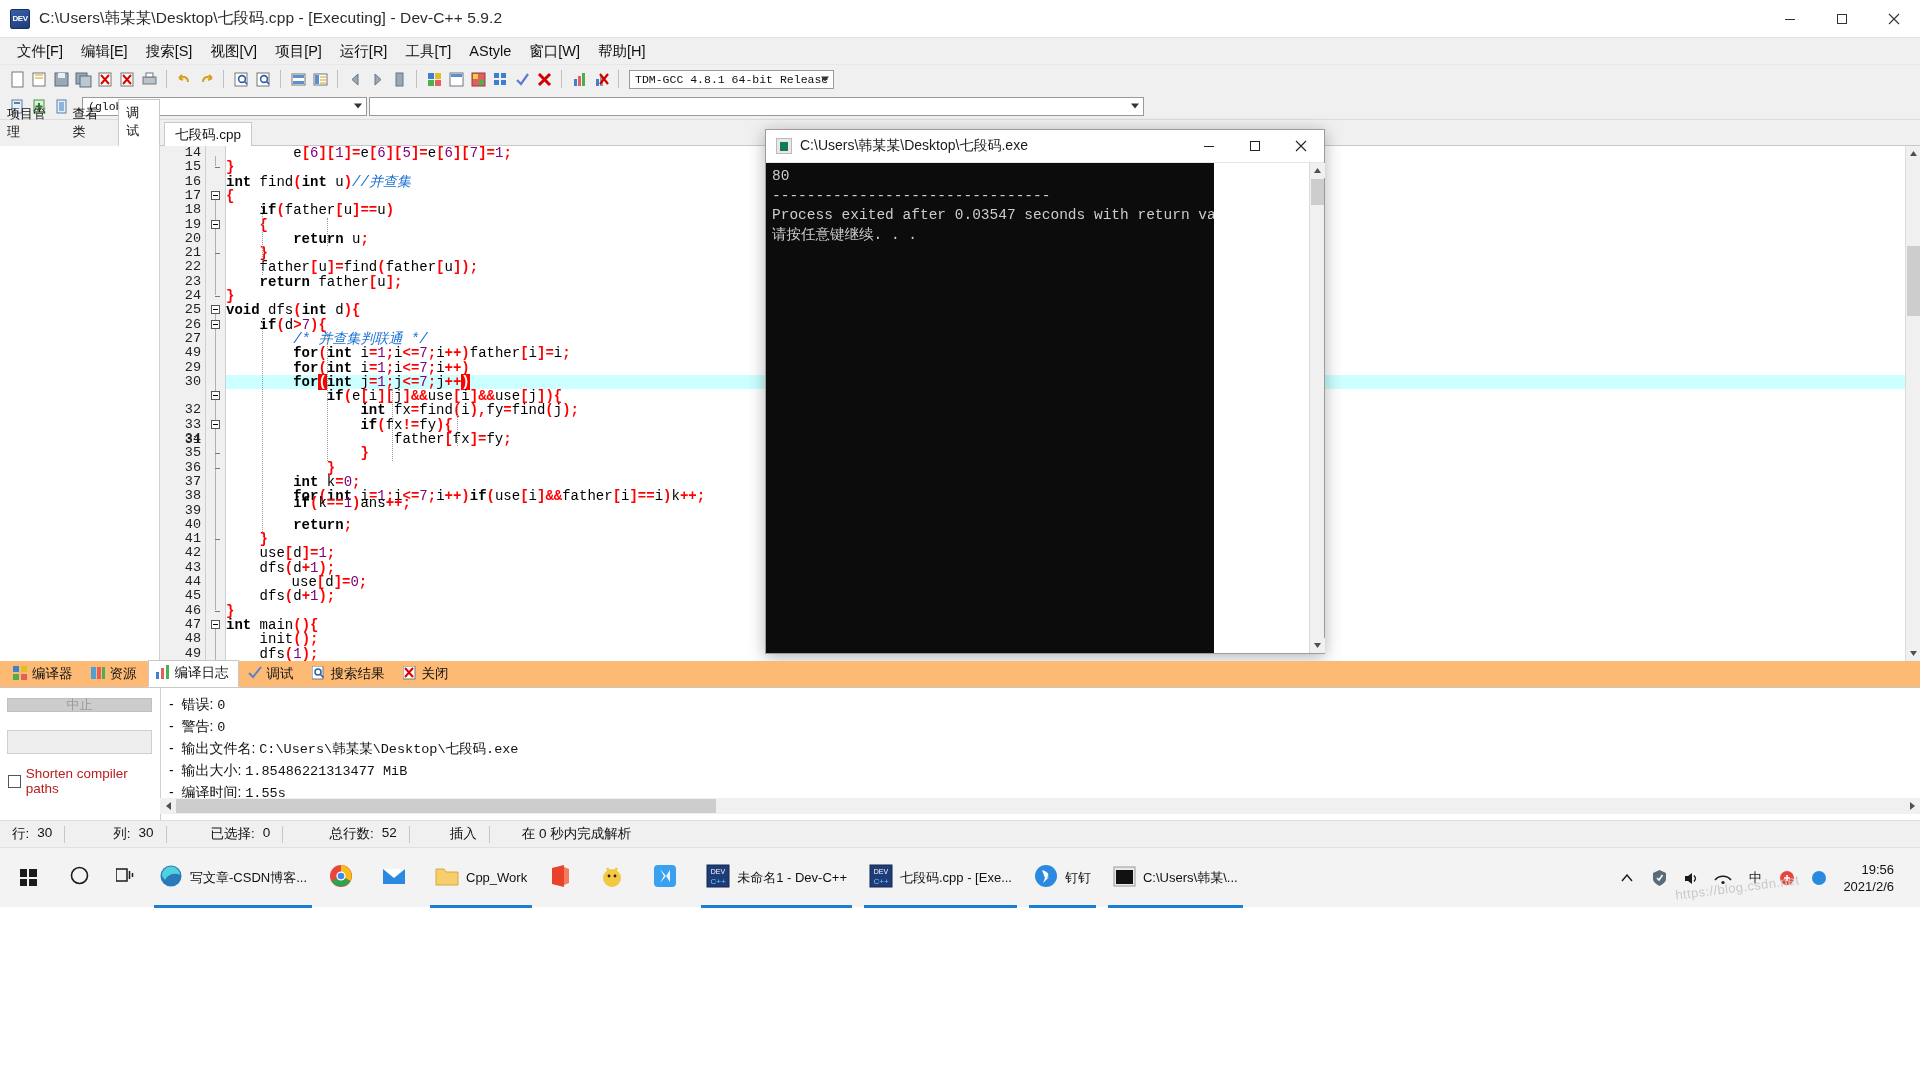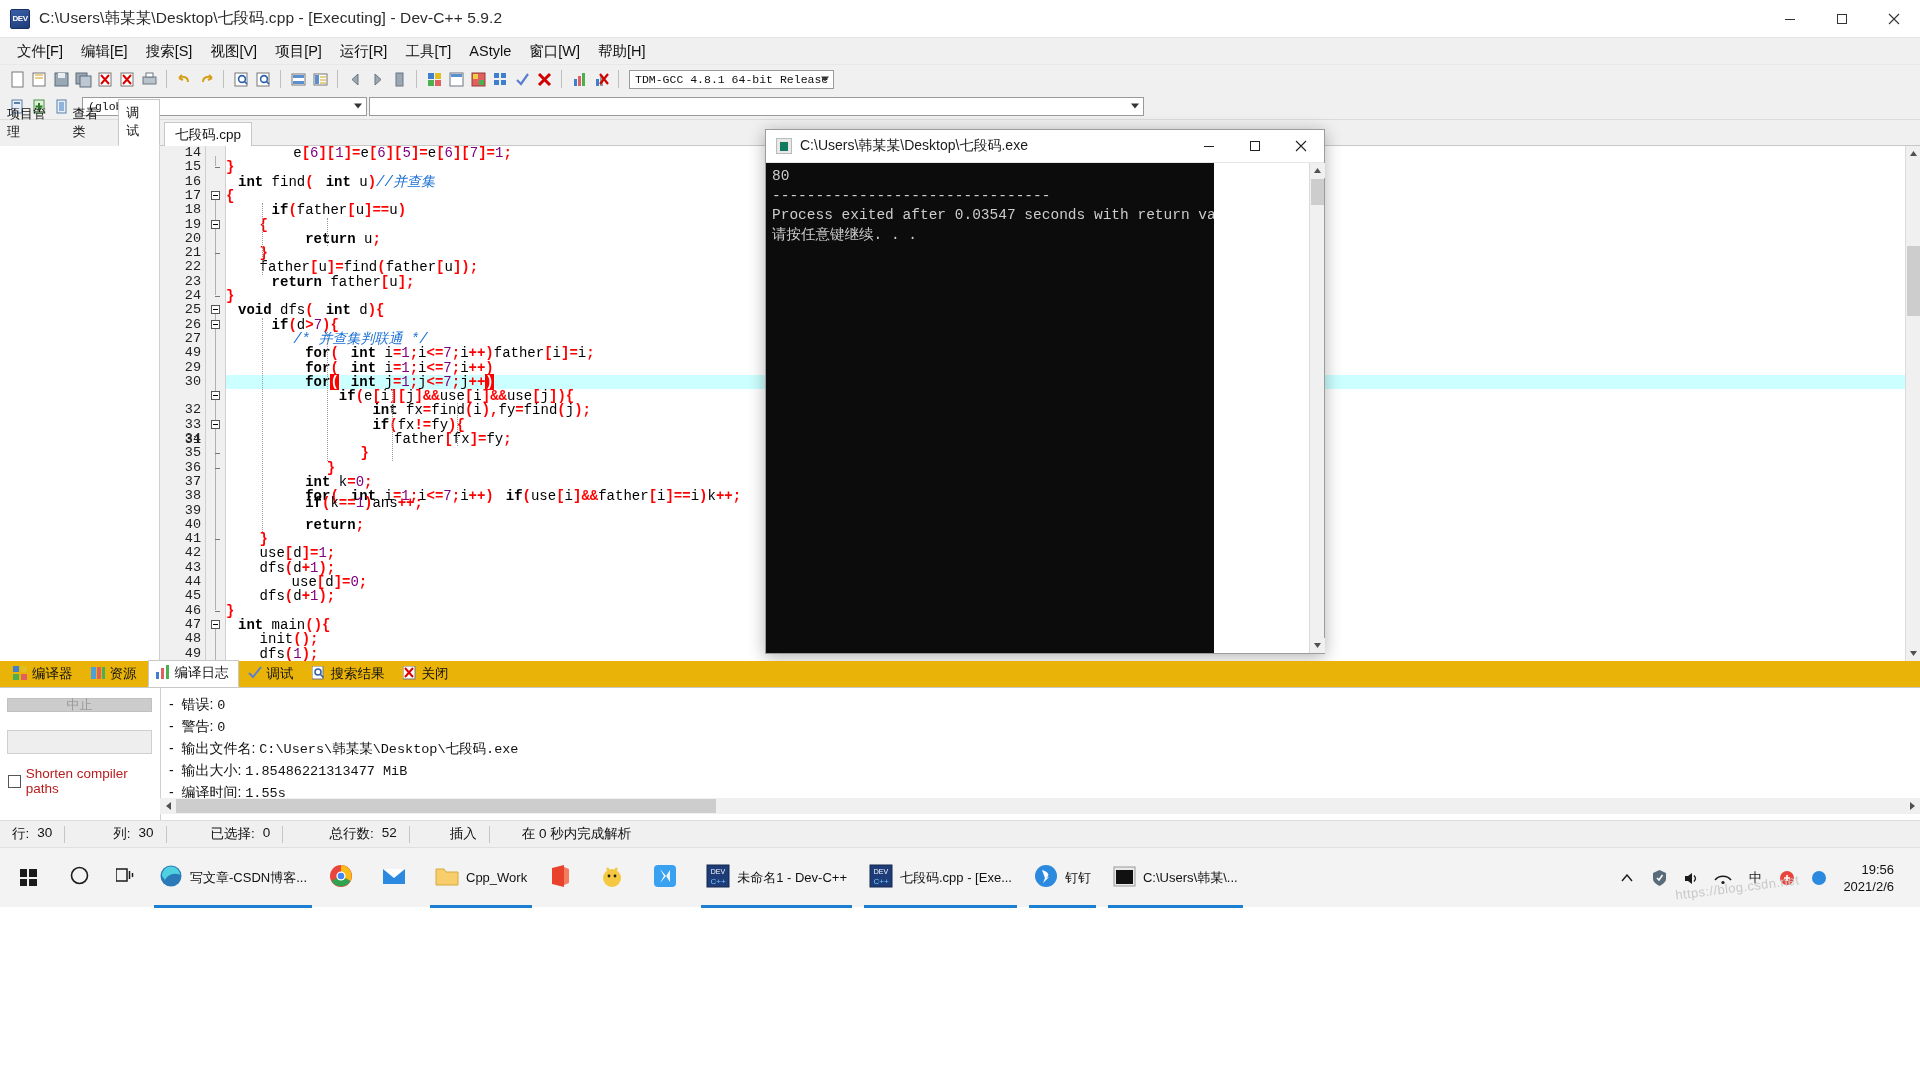--- a/index.html
+++ b/index.html
@@ -118,21 +118,21 @@
     position:relative; height:14.3px; white-space:pre; font-size:14px;
     font-family:"Liberation Mono", monospace;
   }
   .lnum {
     position:absolute; right:4px; font-size:13.5px; color:#222;
     font-family:"Liberation Mono", monospace; line-height:14.3px;
   }
   .hl-row {
     position:absolute; left:66px; right:0; height:14.3px; background:#ccffff;
   }
-  .kw   { color:#000; font-weight:bold;padding-left:12px; }
+  .kw   { color:#000; font-weight:bold; }
   .pun  { color:#ff0000; font-weight:bold; }
   .num  { color:#800080; }
   .cmt  { color:#1a6fd4; font-style:italic; }
   .pln  { color:#000; }
   .brmatch { background:#ff0000; color:#ffffff; font-weight:bold; }
   .foldbox {
     position:absolute; width:9px; height:9px; border:1px solid #555; background:#fff;
   }
   .foldbox::before {
     content:""; position:absolute; left:1px; top:3px; width:5px; height:1px; background:#000;
@@ -177,21 +177,21 @@
   }
   .con-scroll {
     position:absolute; right:0; top:33px; width:15px; height:490px; background:#f0f0f0;
     border-left:1px solid #dadada;
   }
   .con-thumb { position:absolute; left:1px; top:16px; width:13px; height:26px; background:#cdcdcd; }
 
   
   .bot-tabs {
     position:absolute; left:0; top:661px; width:1920px; height:27px;
-    background:#eab308; display:flex; align-items:flex-end; padding-left:6px;
+    background:#fdba74; display:flex; align-items:flex-end; padding-left:6px;
     border-bottom:1px solid #c8c8c8;
   }
   .btab {
     display:flex; align-items:center; gap:5px;
     font-size:13.5px; color:#111; padding:3px 9px 4px 7px; margin-right:2px;
   }
   .btab.active { background:#fff; border:1px solid #c8c8c8; border-bottom:1px solid #fff; }
 
   
   .log-panel {

